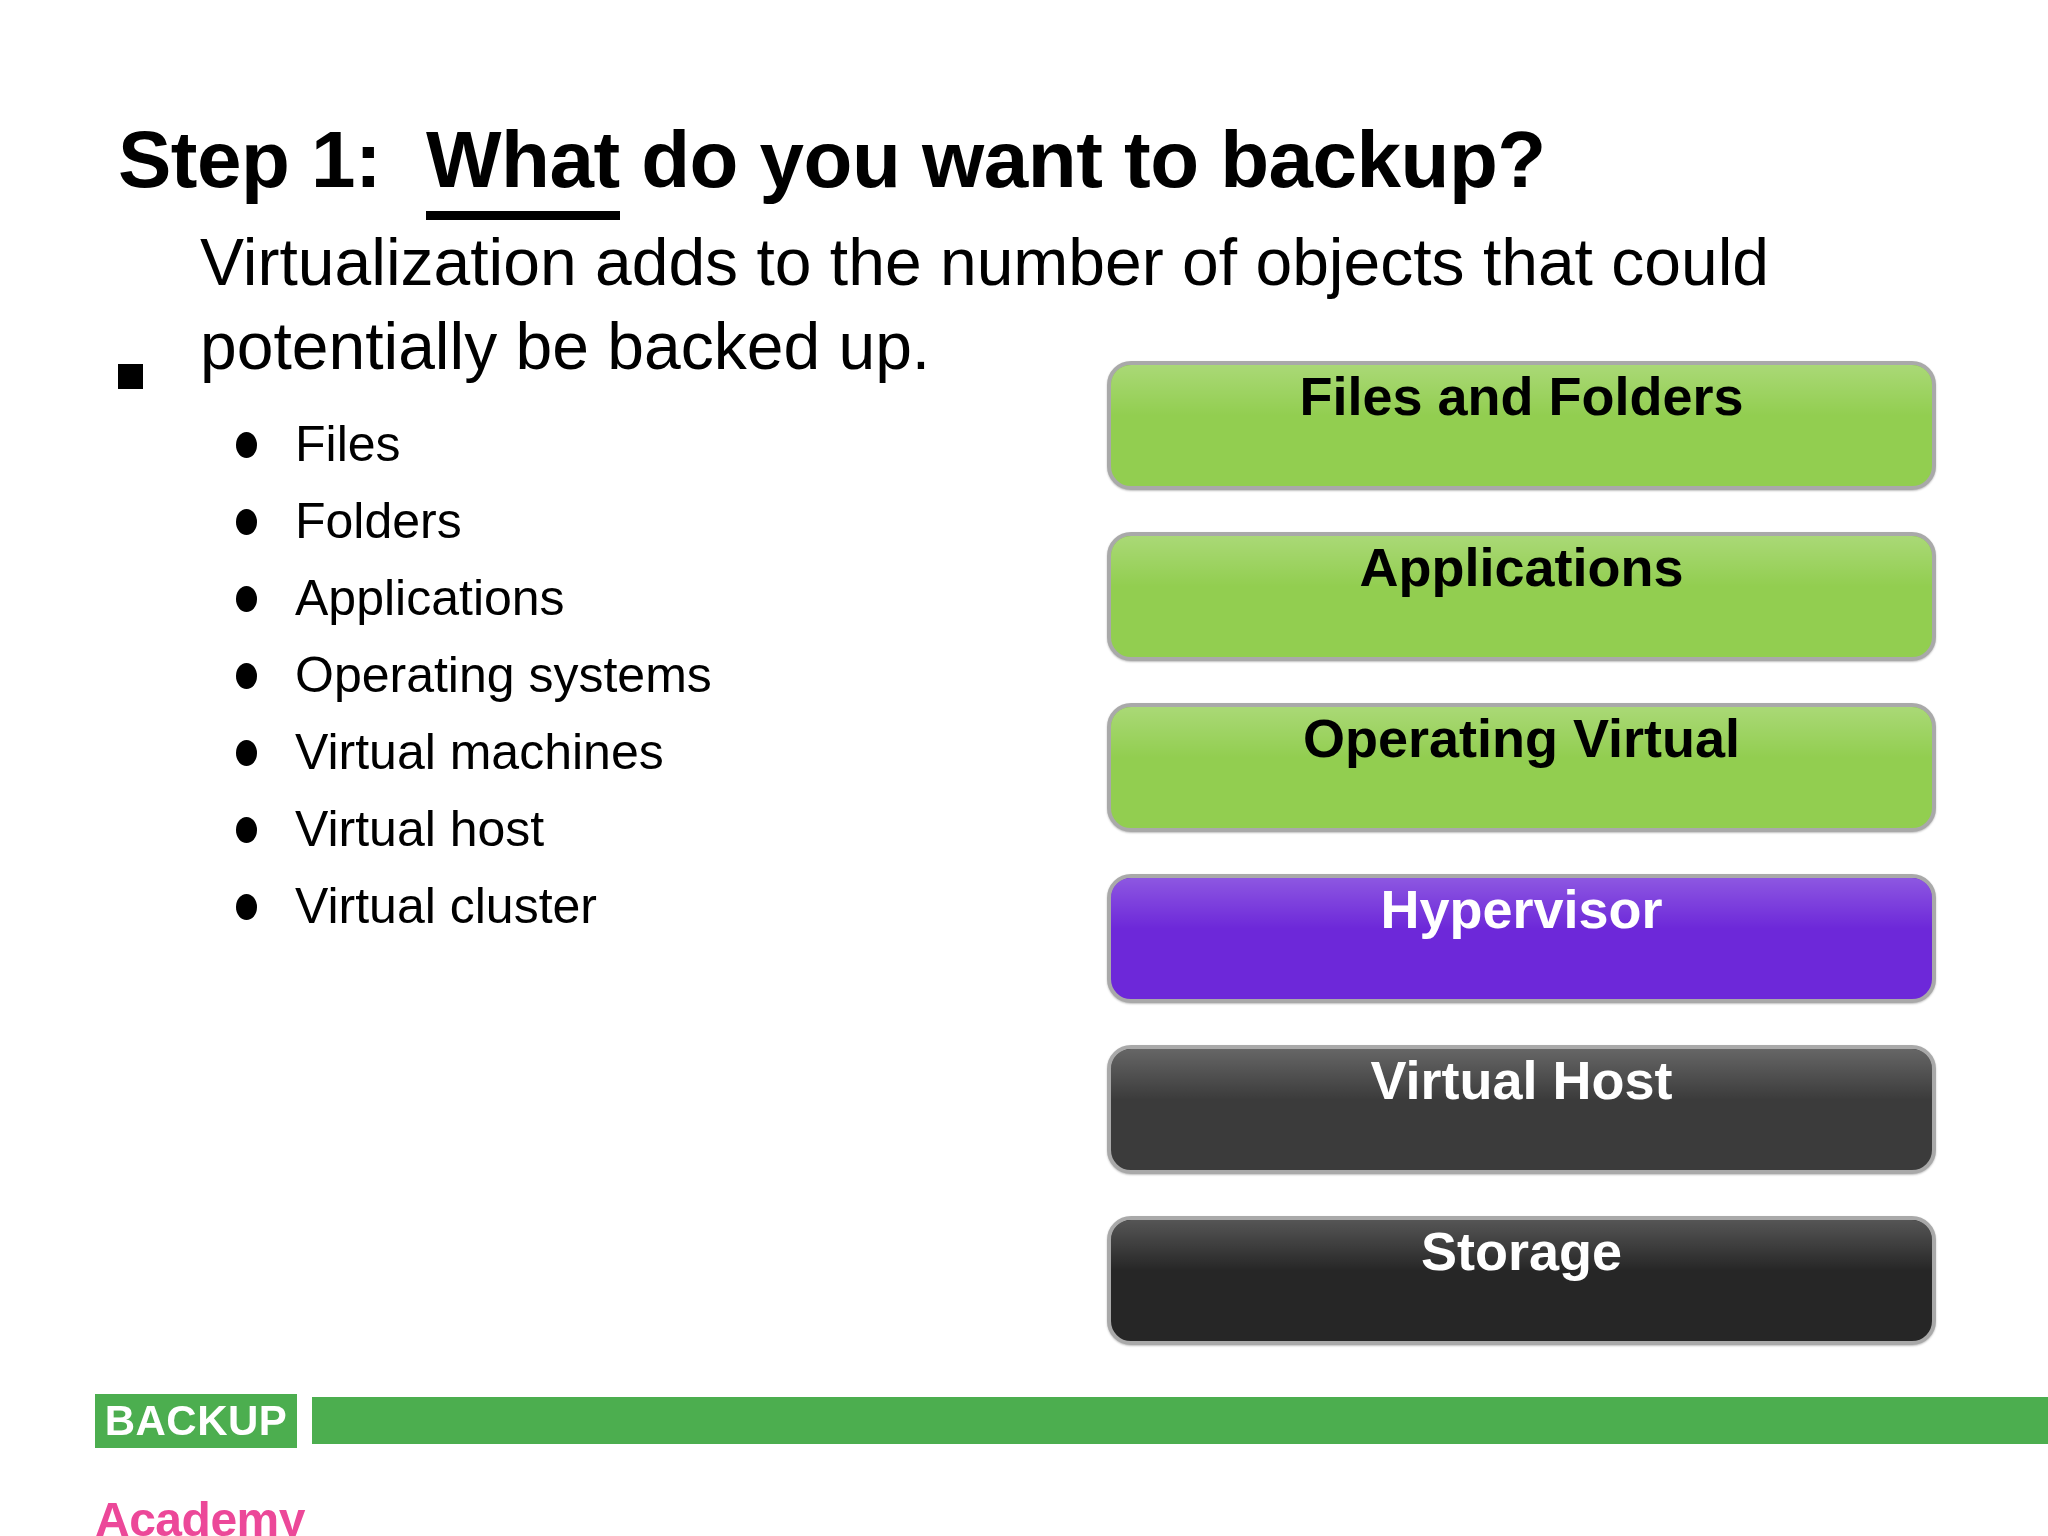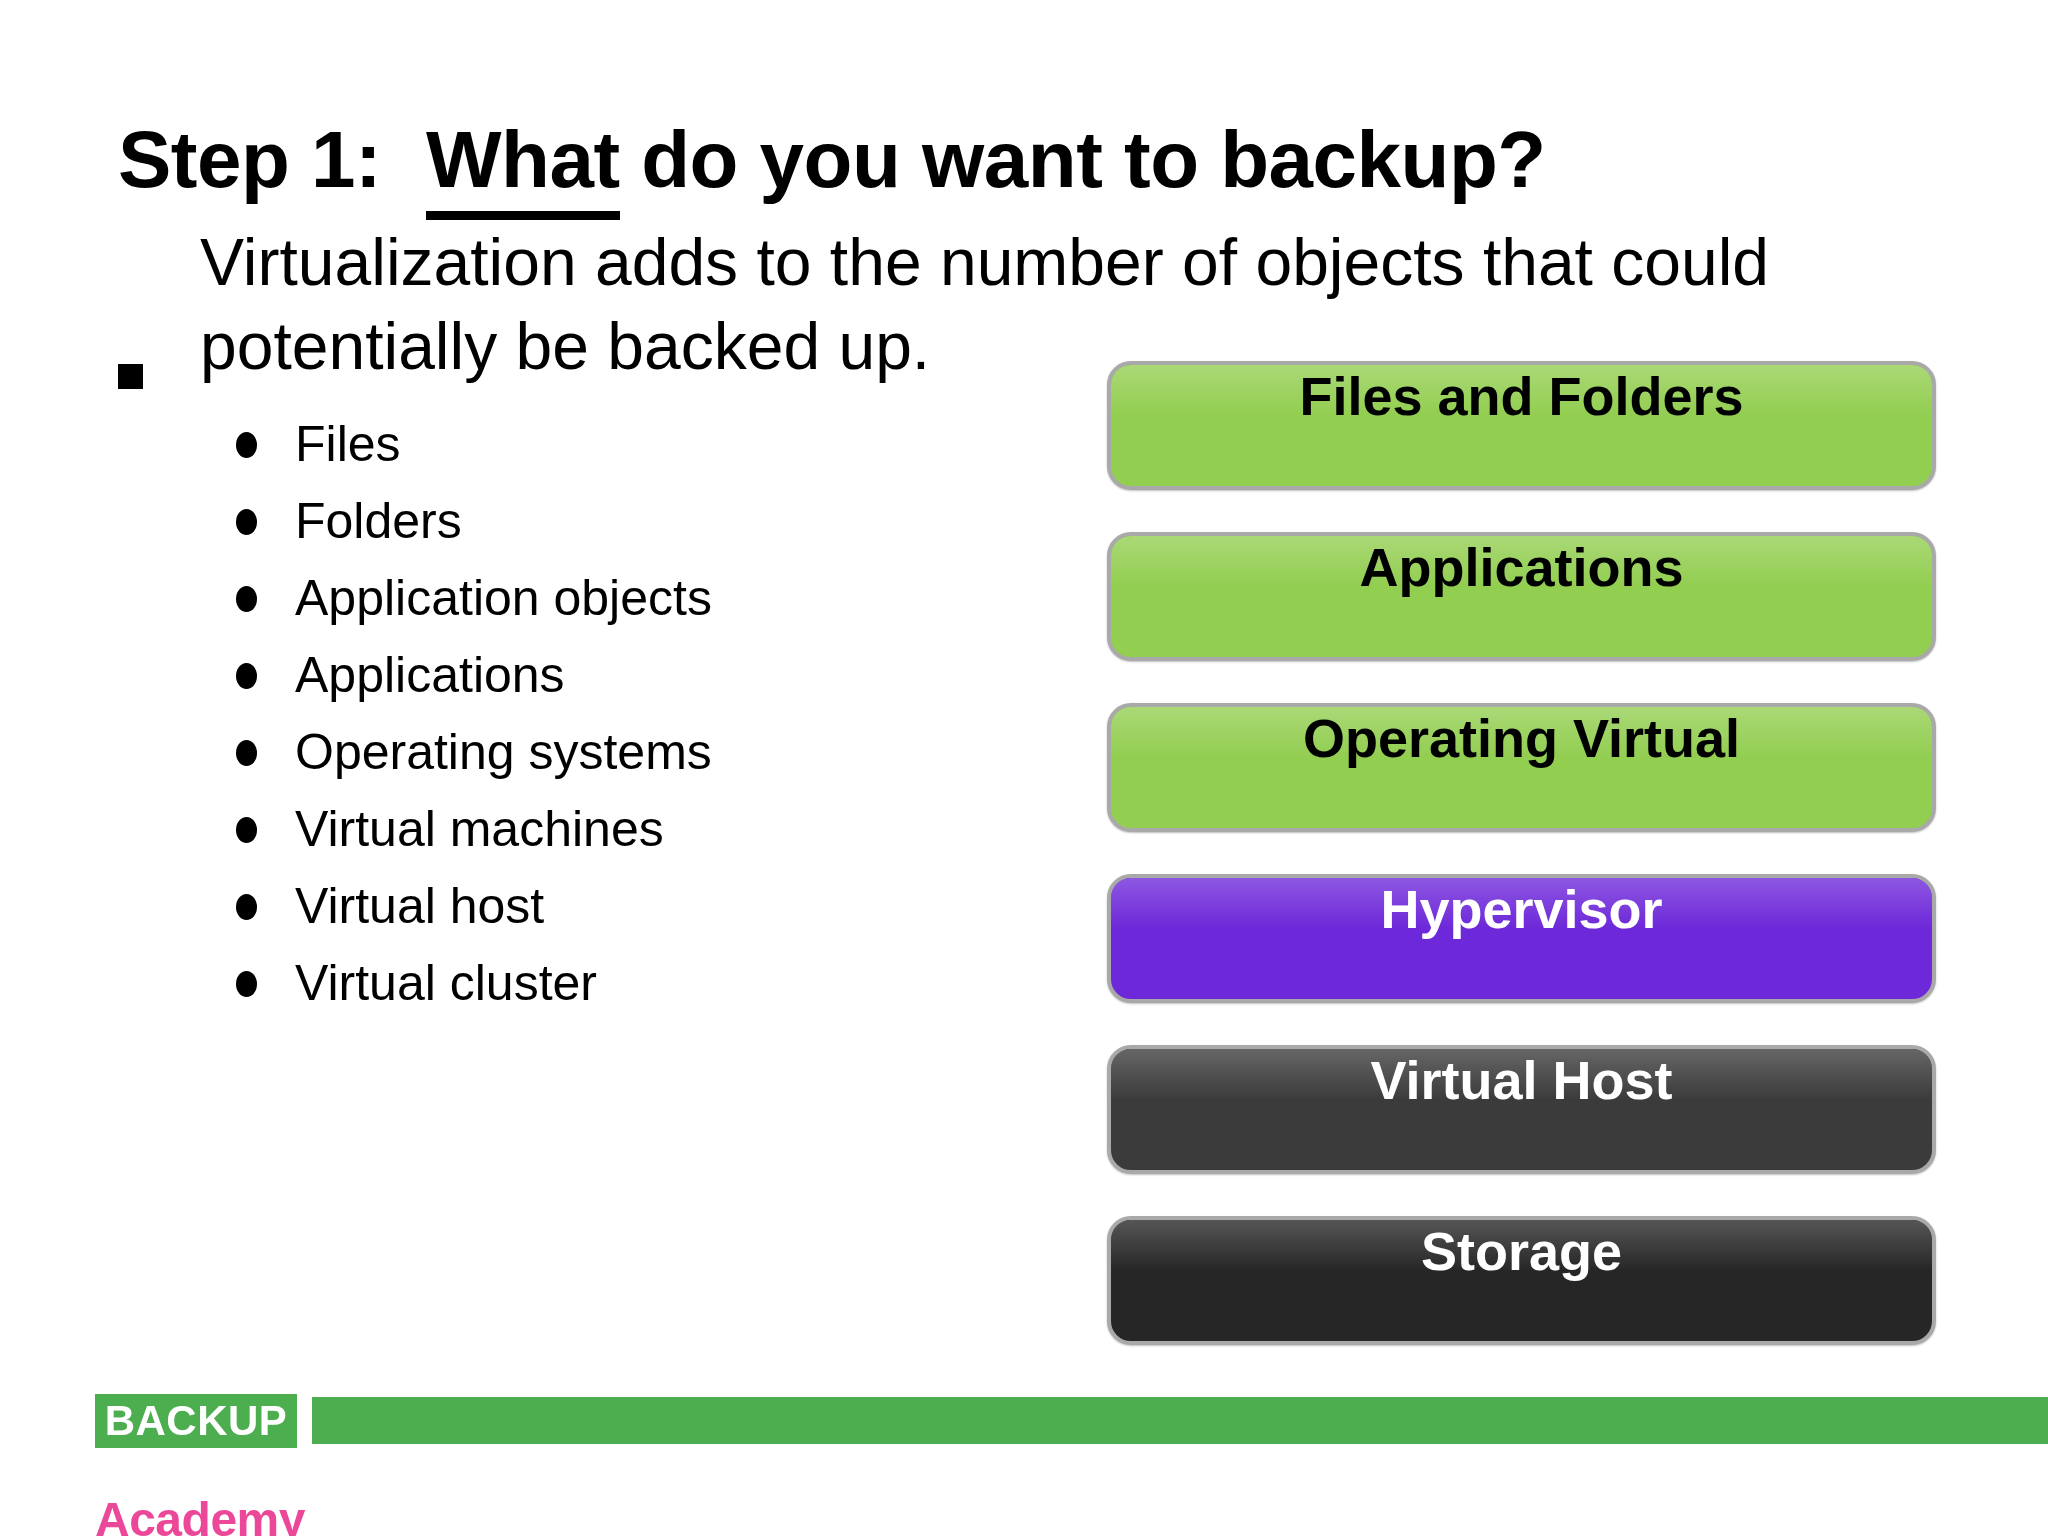--- a/index.html
+++ b/index.html
@@ -91,21 +91,20 @@
   <h1 class="title"><span class="t-prefix">Step 1:</span><span class="t-emph">What</span><span class="t-suffix">do you want to backup?</span></h1>
 
   <div class="intro">
     <span class="sq-marker"></span>
     <span class="intro-text">Virtualization adds to the number of objects that could potentially be backed up.</span>
   </div>
 
   <ul class="sub-list">
     <li><span class="dot-marker"></span><span>Files</span></li>
     <li><span class="dot-marker"></span><span>Folders</span></li>
-    <li><span class="dot-marker"></span><span>Application objects</span></li>
     <li><span class="dot-marker"></span><span>Applications</span></li>
     <li><span class="dot-marker"></span><span>Operating systems</span></li>
     <li><span class="dot-marker"></span><span>Virtual machines</span></li>
     <li><span class="dot-marker"></span><span>Virtual host</span></li>
     <li><span class="dot-marker"></span><span>Virtual cluster</span></li>
   </ul>
 
   <div class="stack">
     <div class="stack-box" style="background-color: rgb(146, 206, 80);">
       <span class="stack-label" style="color: rgb(0, 0, 0);">Files and Folders</span>

